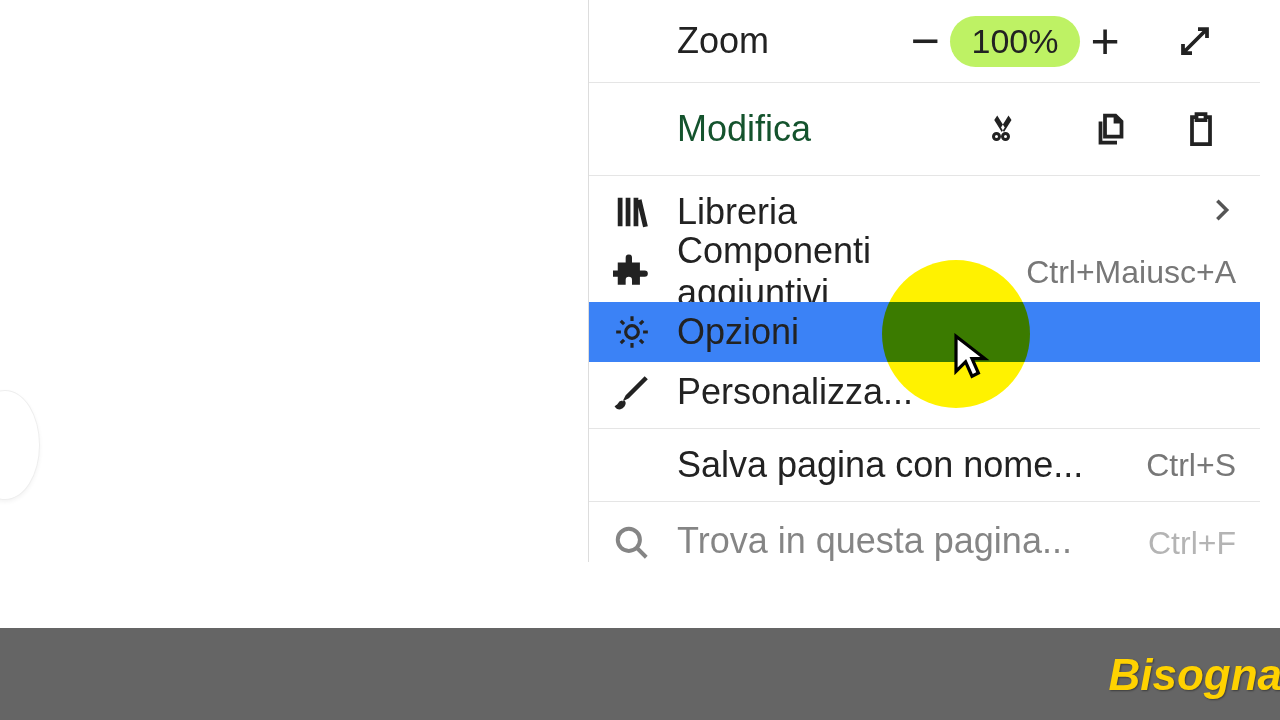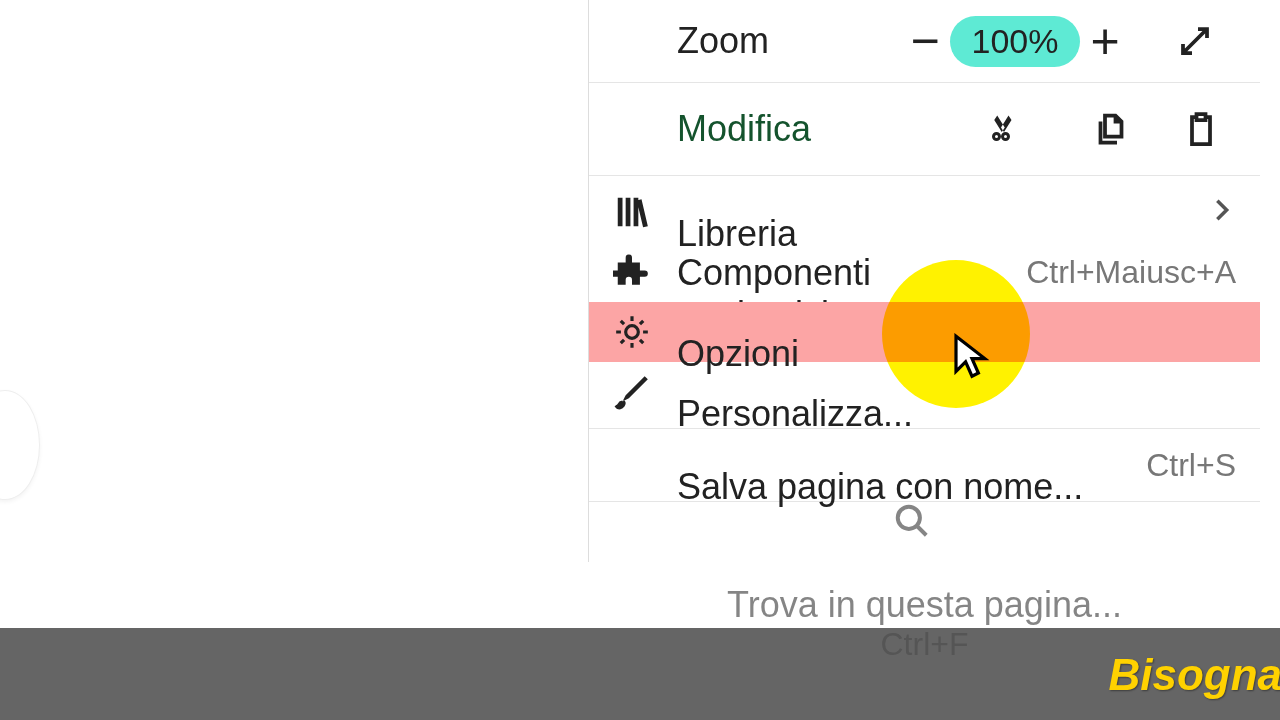--- a/index.html
+++ b/index.html
@@ -39,21 +39,21 @@
     display: flex;
     align-items: center;
     justify-content: center;
   }
   .zoom-minus, .zoom-plus {
     font-size: 50px;
     font-weight: 300;
     color: #222;
   }
   .zoom-value {
-    background: #5eead4;
+    background: #bef264;
     border-radius: 28px;
     padding: 6px 22px;
     font-size: 34px;
     color: #222;
   }
   .fullscreen-icon svg { width: 36px; height: 36px; }
   .edit-row {
     display: flex;
     align-items: center;
     height: 92px;
@@ -74,30 +74,30 @@
   .menu-item {
     display: flex;
     align-items: center;
     height: 60px;
     padding: 0 24px 0 24px;
     font-size: 36px;
     color: #222;
     position: relative;
   }
   .menu-item.hover {
-    background: #fca5a5;
+    background: #3b82f6;
   }
   .menu-icon {
     width: 64px;
     display: flex;
     align-items: center;
     justify-content: flex-start;
   }
   .menu-icon svg { width: 38px; height: 38px; }
-  .menu-text { flex: 1; margin-top: 44px; }
+  .menu-text { flex: 1; }
   .menu-shortcut {
     font-size: 32px;
     color: #777;
   }
   .chevron svg { width: 28px; height: 28px; }
   .overlay-bar {
     position: absolute;
     left: 0;
     top: 628px;
     width: 1280px;
@@ -141,25 +141,24 @@
     height: 110px;
     background: #fff;
     border: 1px solid #eee;
     border-radius: 50%;
     box-shadow: 0 2px 4px rgba(0,0,0,0.05);
   }
   .find-row {
     opacity: 0.55;
     height: 60px;
     display: flex;
-    align-items: center;
+    align-items: flex-end;
     padding: 0 24px;
     font-size: 36px;
     color: #222;
-    flex-direction: column;
   }
   .find-row .menu-icon { width: 64px; }
 </style>
 </head>
 <body>
 
 <div class="blob"></div>
 
 <div class="menu">
 

